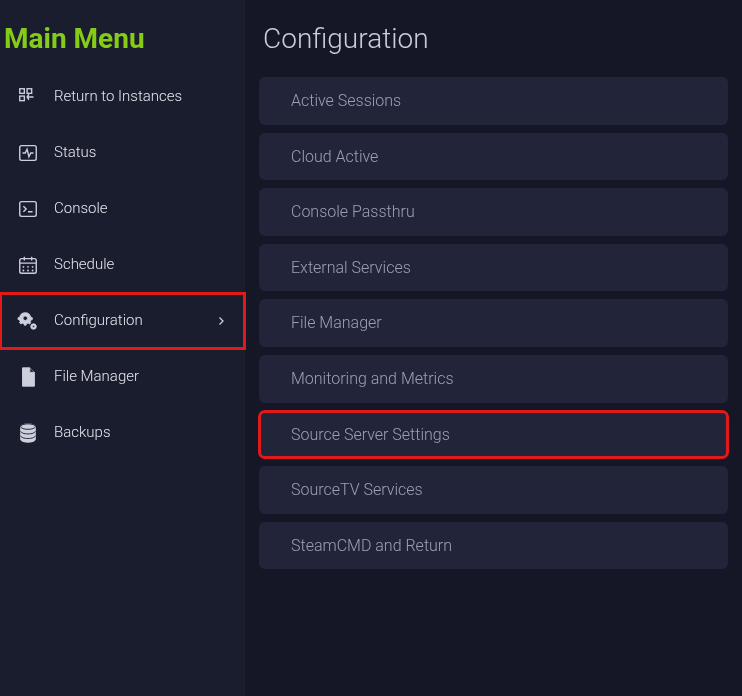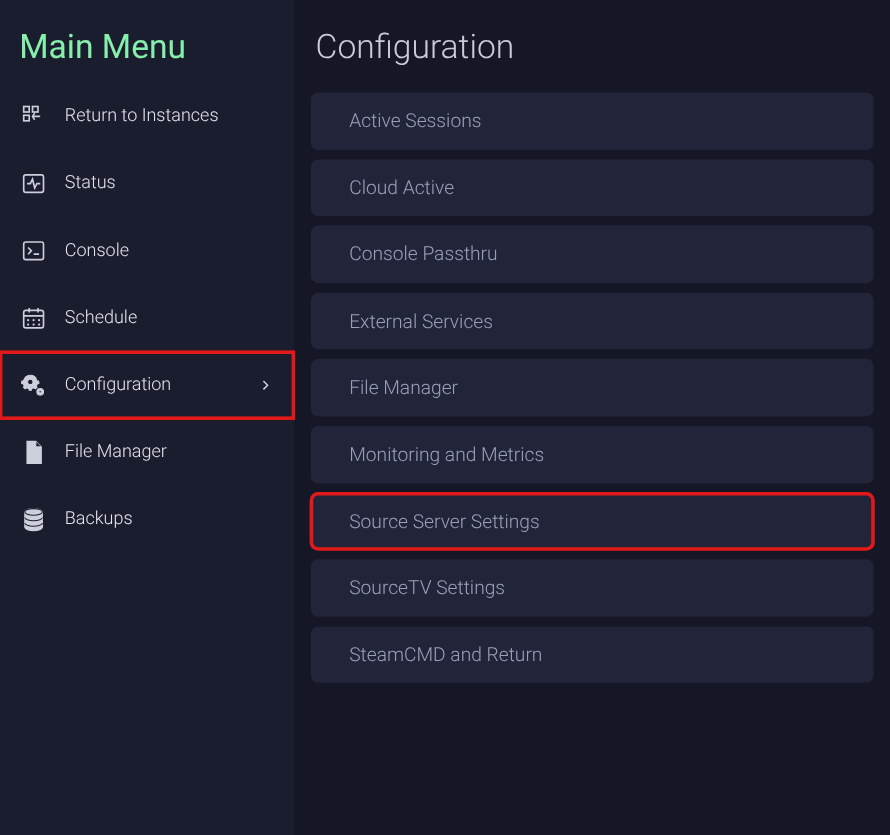--- a/index.html
+++ b/index.html
@@ -13,23 +13,23 @@
       display: flex;
       font-weight: 300;
     }
     .sidebar {
       width: 245px;
       background: #1a1d2e;
       padding: 0;
     }
     .sidebar-title {
       font-size: 28px;
-      font-weight: 400;
-      color: #86efac;
-      padding: 22px 16px 14px 16px;
+      font-weight: 700;
+      color: #84cc16;
+      padding: 22px 16px 14px 4px;
     }
     .menu-item {
       display: flex;
       align-items: center;
       padding: 16px 16px;
       gap: 14px;
       cursor: pointer;
       color: #e4e6ee;
       font-size: 15px;
       position: relative;
@@ -211,19 +211,19 @@
     <div class="config-item">
       <span>File Manager</span>
     </div>
     <div class="config-item">
       <span>Monitoring and Metrics</span>
     </div>
     <div class="config-item highlighted">
       <span>Source Server Settings</span>
     </div>
     <div class="config-item">
-      <span>SourceTV Settings</span>
+      <span>SourceTV Services</span>
     </div>
     <div class="config-item">
       <span>SteamCMD and Return</span>
     </div>
   </div>
 </div>
 
 </body></html>

